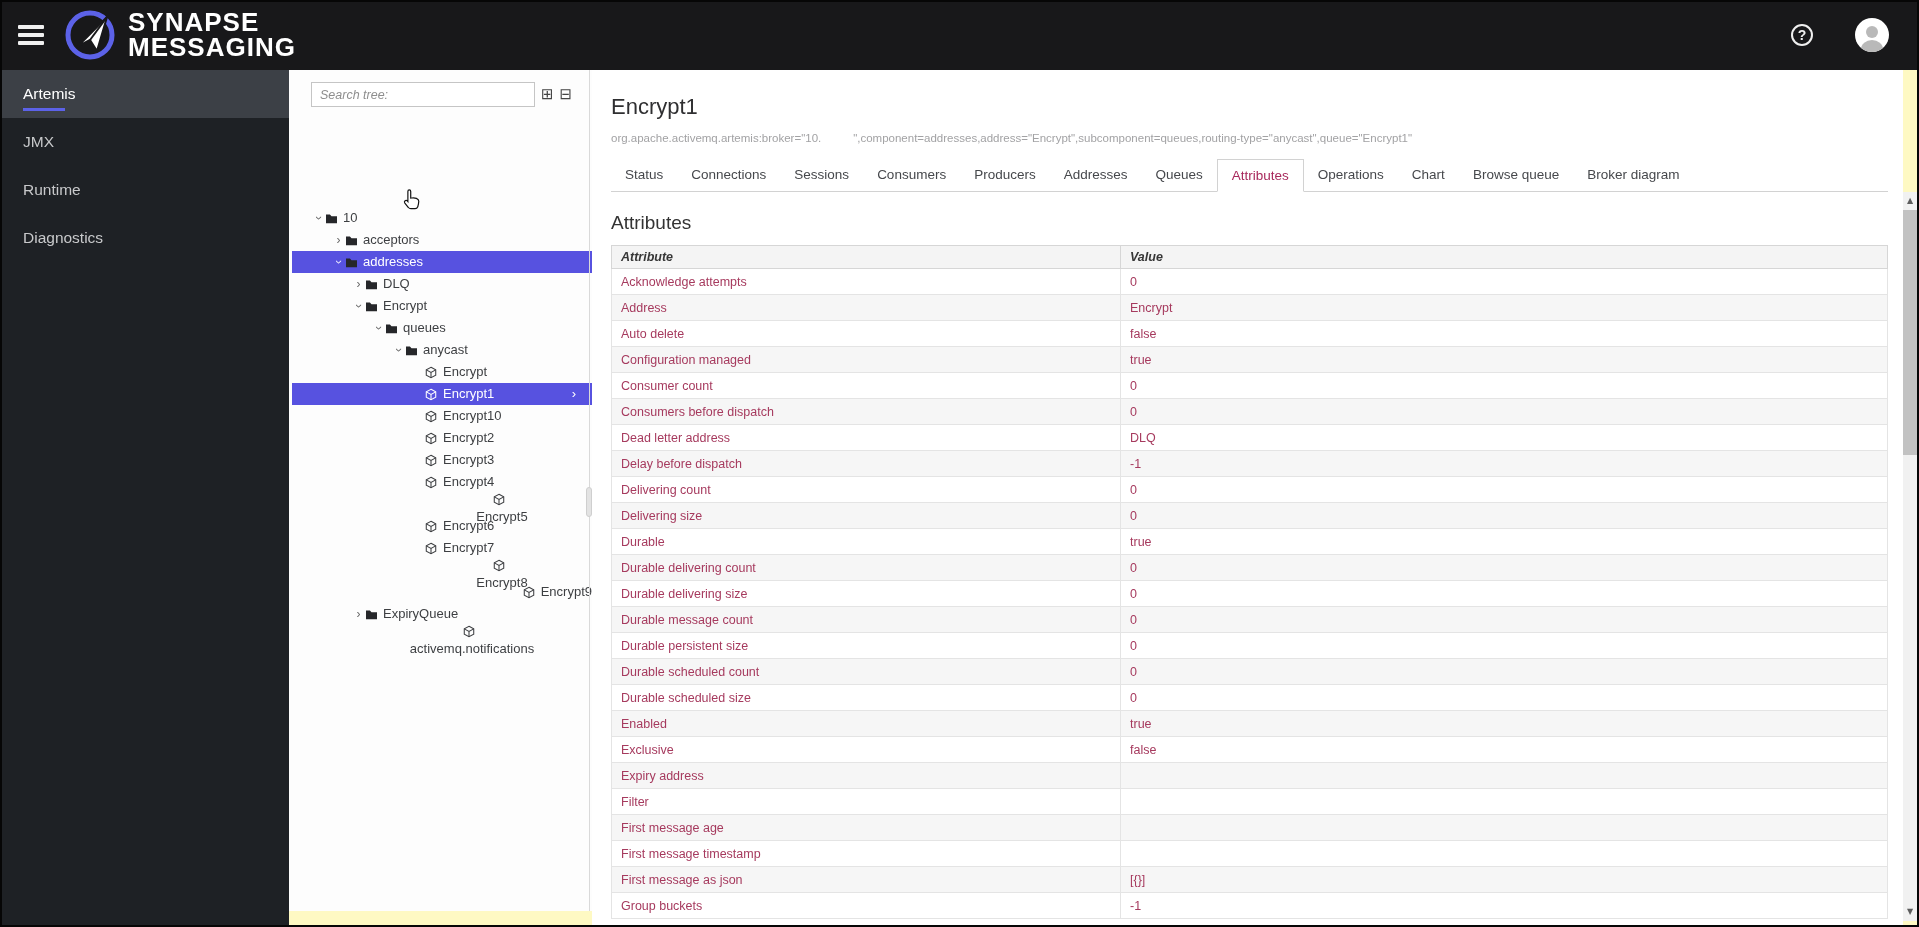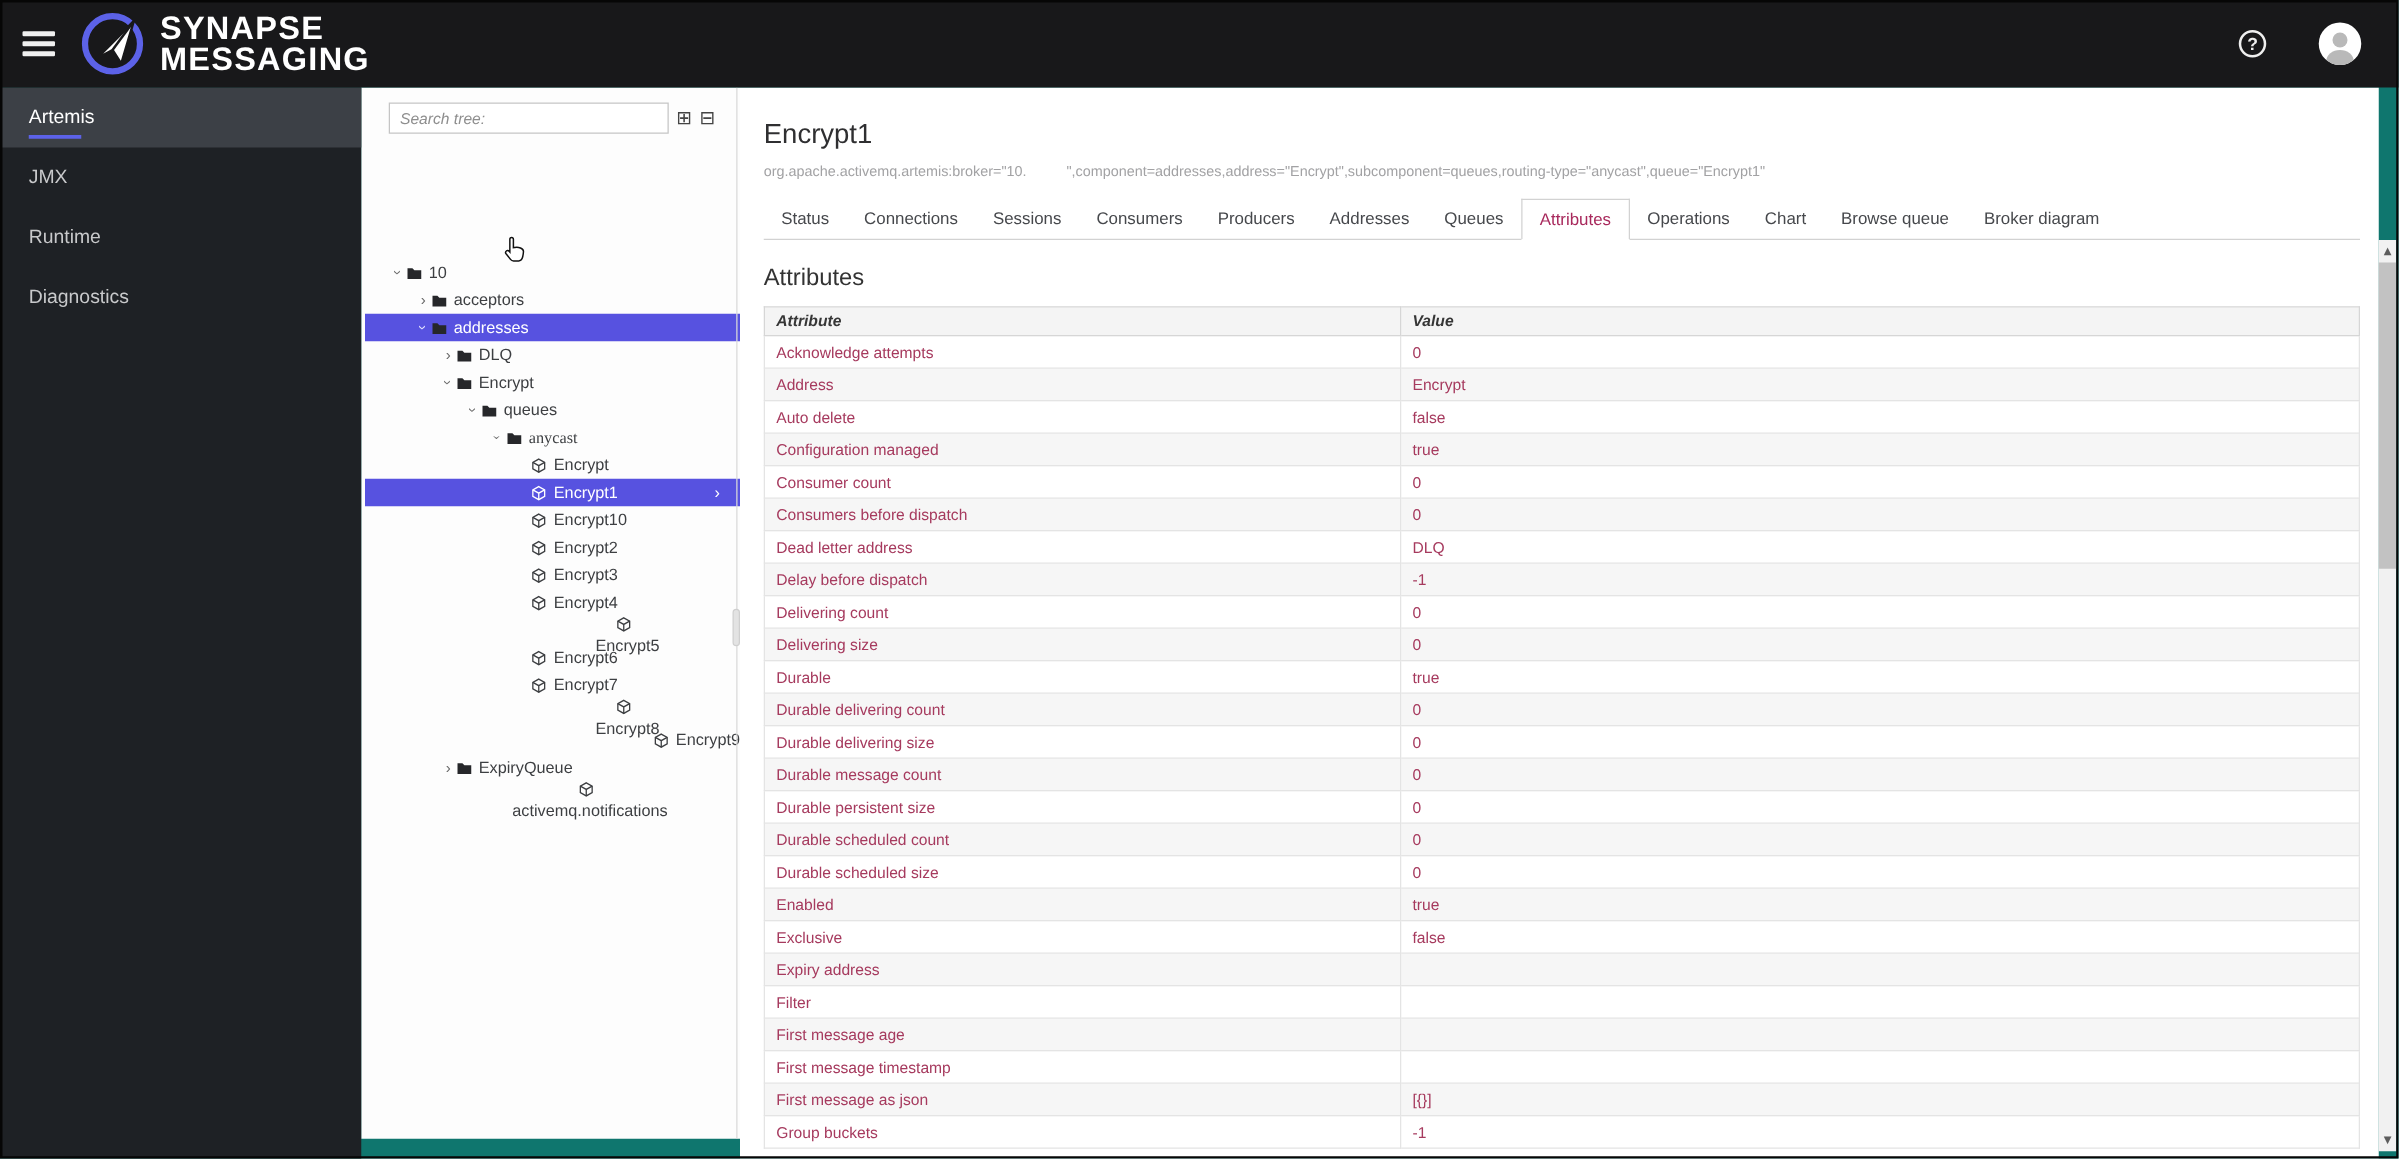--- a/index.html
+++ b/index.html
@@ -1,18 +1,18 @@
 <!DOCTYPE html>
 <html style="--header-bg: #18181a; --sidebar-bg: #1e2125; --sidebar-active-bg: #3c4046; --accent: #5c62e8; --selection: #5752e0; --attr-text: #a63a5e; --tab-active: #a8295c;"><head>
 <meta charset="utf-8">
 <style>
   * { margin:0; padding:0; box-sizing:border-box; }
   html,body { width:1919px; height:927px; overflow:hidden; background:#fff;
               font-family:"Liberation Sans","DejaVu Sans",sans-serif; }
-  .window { position:relative; width:1919px; height:927px; overflow:hidden; background:#0f766e; }
+  .window { position:relative; width:1919px; height:927px; overflow:hidden; background:#fef9c3; }
   .frame { position:absolute; inset:0; border:2px solid #060606; pointer-events:none; z-index:50; }
 
   
   .topbar { position:absolute; left:0; top:0; width:100%; height:70px;
             background:var(--header-bg,#18181a); display:flex; align-items:center; z-index:10; }
   .hamburger { width:26px; height:20px; margin-left:18px; display:flex; flex-direction:column;
                justify-content:space-between; cursor:pointer; }
   .hamburger span { display:block; height:4px; background:#f0f0f0; border-radius:1px; }
   .logo { margin-left:20px; width:52px; height:52px; }
   .brand { margin-left:12px; color:#fff; font-weight:700; font-size:26px; line-height:25px;
@@ -179,21 +179,21 @@
         </div>
         <div class="tree-row" style="padding-left: 80px;">
           <span class="caret open">›</span>
           <span class="nicon">
             <svg width="13" height="11" viewBox="0 0 16 14">
               <path d="M1 2h5l2 2h7v9H1z" fill="#26272a"></path>
             </svg>
           </span>
           <span>queues</span>
         </div>
-        <div class="tree-row" style="padding-left: 100px; font-family: Liberation Serif, serif;">
+        <div class="tree-row" style="padding-left: 100px;">
           <span class="caret open">›</span>
           <span class="nicon">
             <svg width="13" height="11" viewBox="0 0 16 14">
               <path d="M1 2h5l2 2h7v9H1z" fill="#26272a"></path>
             </svg>
           </span>
           <span>anycast</span>
         </div>
         <div class="tree-row" style="padding-left: 120px;">
           <span class="caret"></span>

